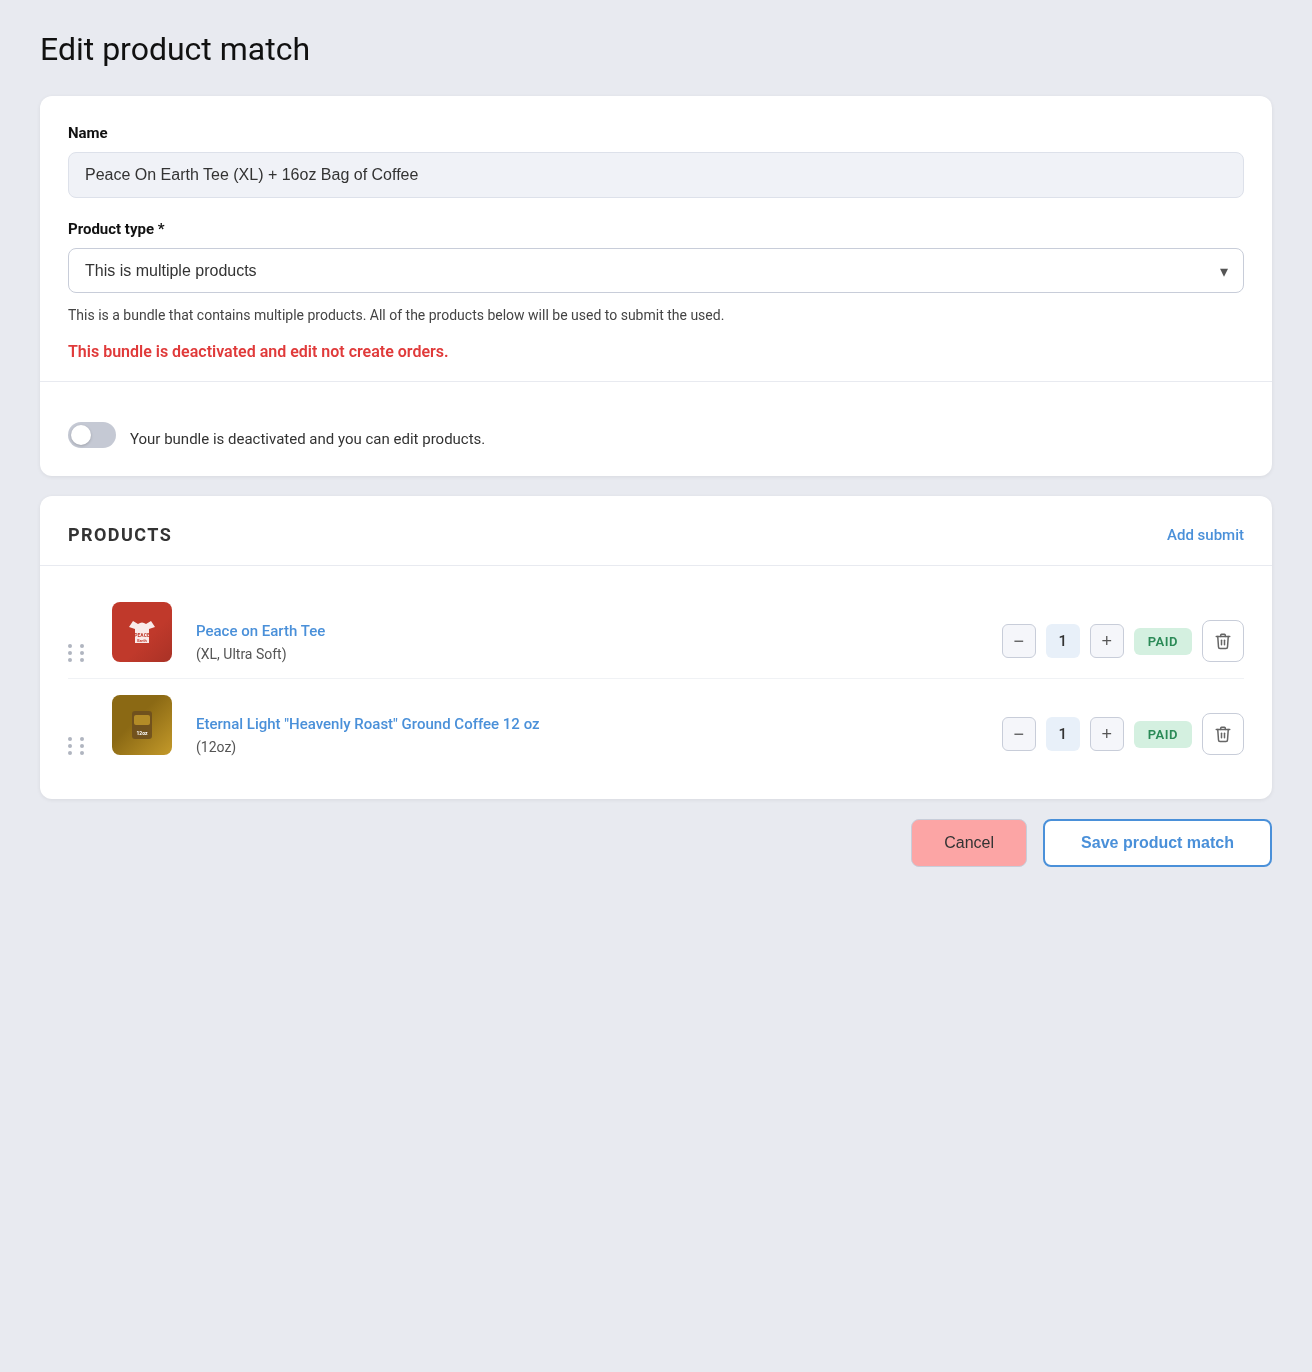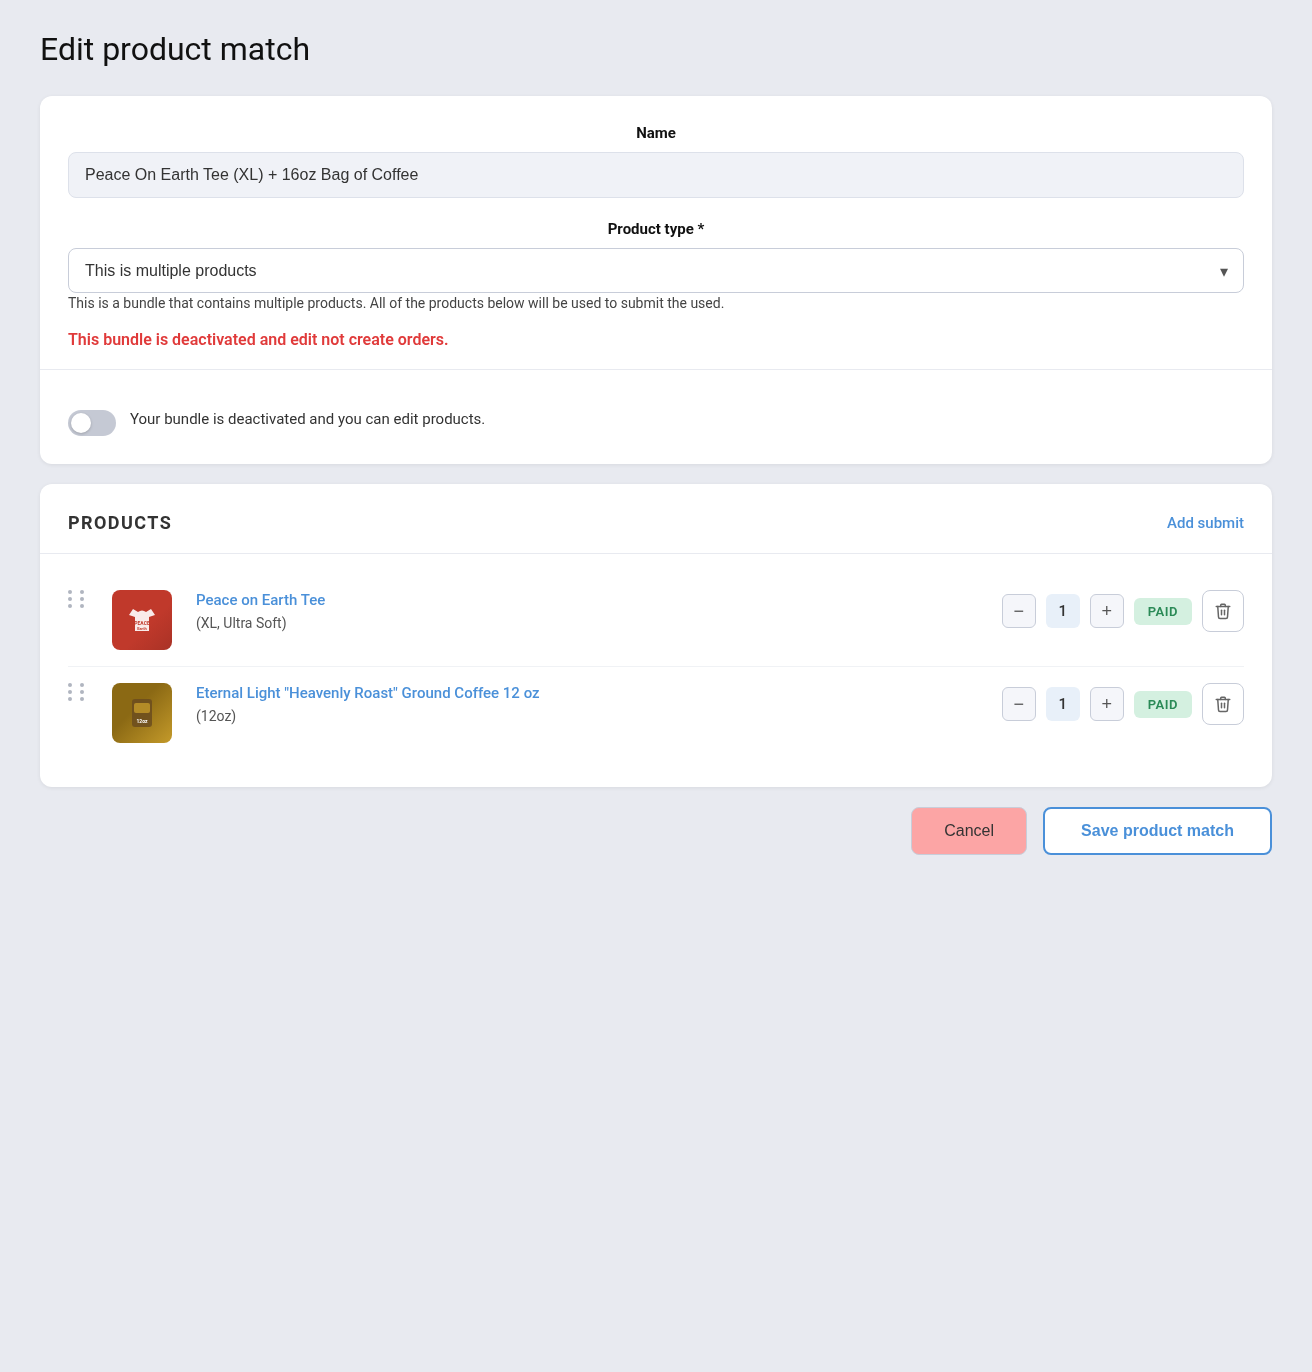--- a/index.html
+++ b/index.html
@@ -24,37 +24,37 @@
       padding: 28px;
       margin-bottom: 20px;
       box-shadow: 0 1px 4px rgba(0,0,0,0.07);
     }
 
     .field-label {
       font-weight: 700;
       font-size: 15px;
       color: #111;
       margin-bottom: 10px;
-      text-align: center;
     }
 
     .name-input {
       width: 100%;
       background: #f0f2f7;
       border: 1.5px solid #dde1ea;
       border-radius: 8px;
       padding: 13px 16px;
       font-size: 16px;
       color: #333;
       margin-bottom: 22px;
       outline: none;
     }
 
     .select-wrapper {
       position: relative;
+      margin-bottom: 12px;
       border-radius: 16px;
     }
 
     .select-wrapper select {
       width: 100%;
       background: #fff;
       border: 1.5px solid #c8cdd9;
       border-radius: 8px;
       padding: 13px 16px;
       font-size: 16px;
@@ -88,21 +88,21 @@
     }
 
     .divider {
       border: none;
       border-top: 1px solid #e8eaf0;
       margin: 0 -28px;
     }
 
     .toggle-row {
       display: flex;
-      align-items: flex-start;
+      align-items: flex-end;
       gap: 14px;
       padding-top: 20px;
     }
 
     .toggle {
       position: relative;
       width: 48px;
       height: 26px;
       flex-shrink: 0;
     }
@@ -165,21 +165,21 @@
     }
 
     .products-divider {
       border: none;
       border-top: 1px solid #e8eaf0;
       margin: 0 -28px 20px -28px;
     }
 
     .product-row {
       display: flex;
-      align-items: flex-start;
+      align-items: flex-end;
       gap: 24px;
       padding: 16px 0;
       border-bottom: 1px solid #f0f2f5;
     }
 
     .product-row:last-child {
       border-bottom: none;
     }
 
     .drag-handle {

